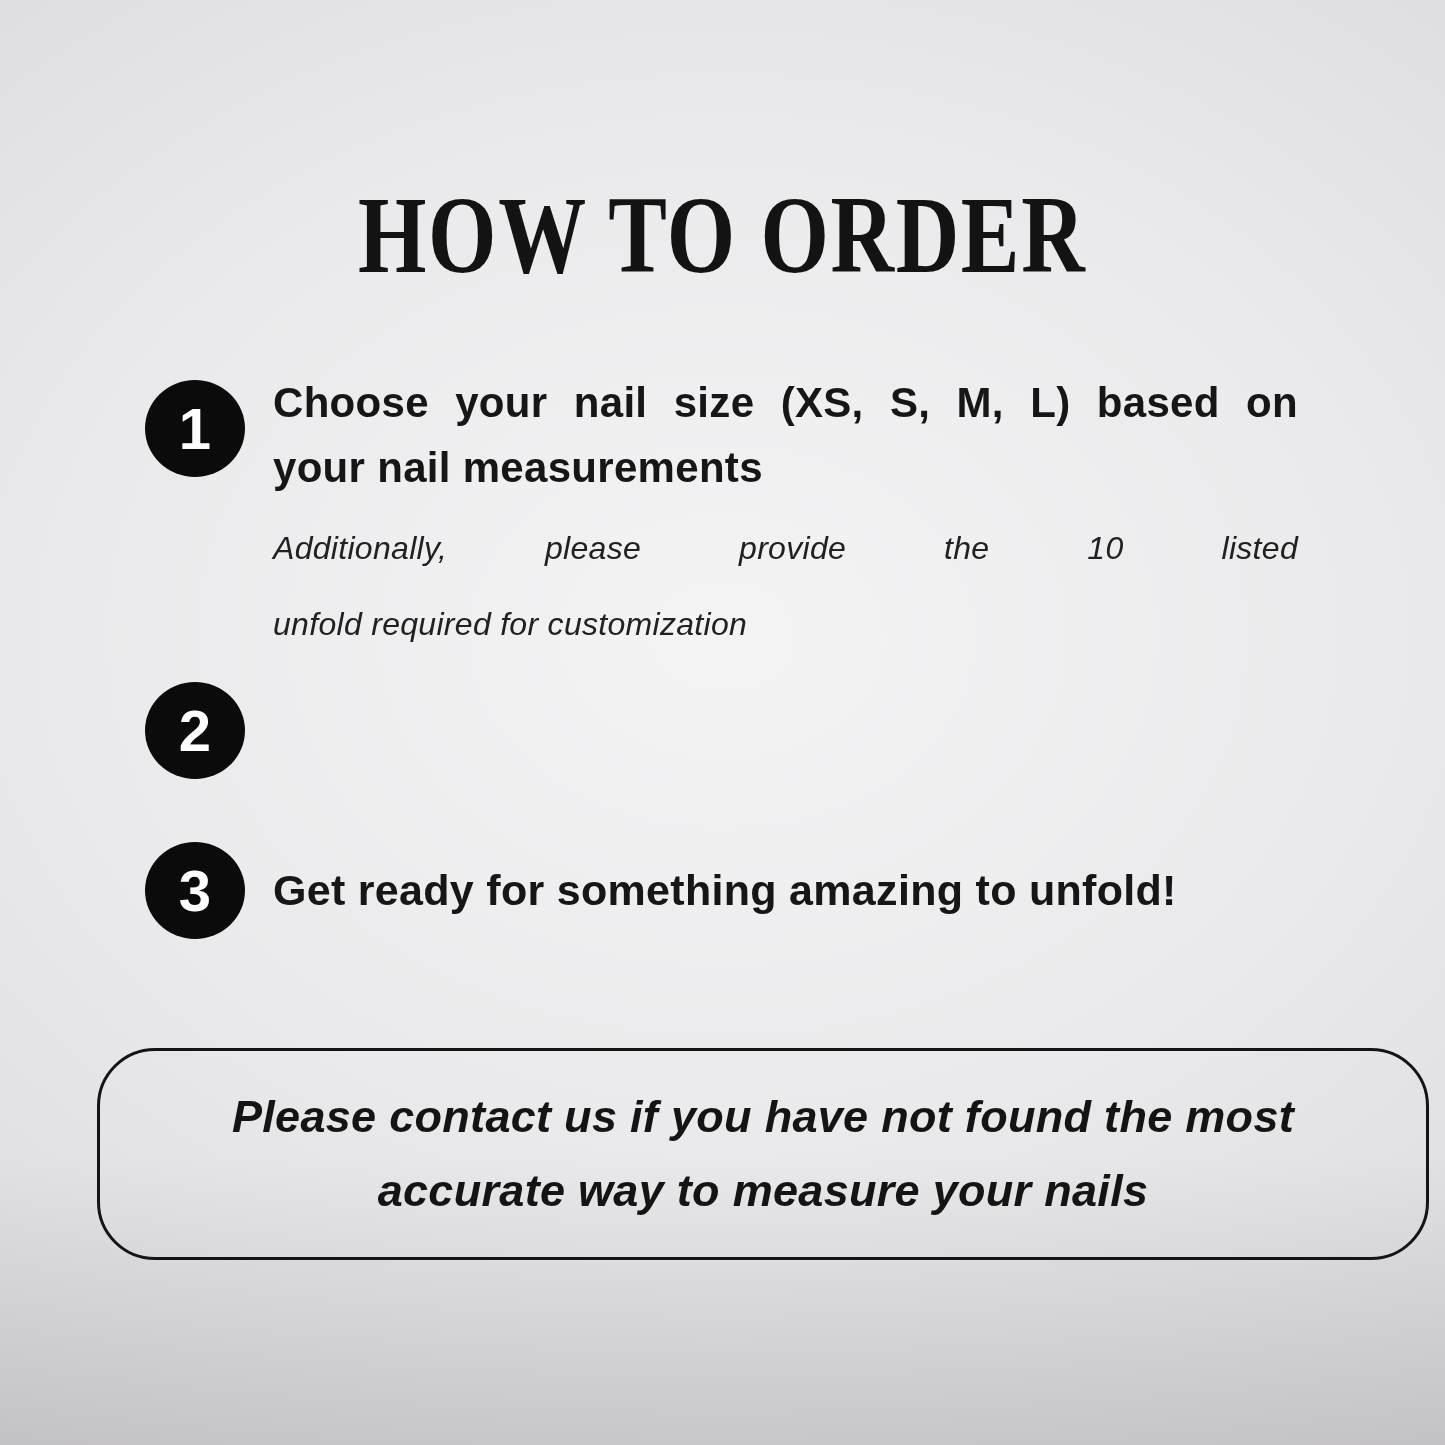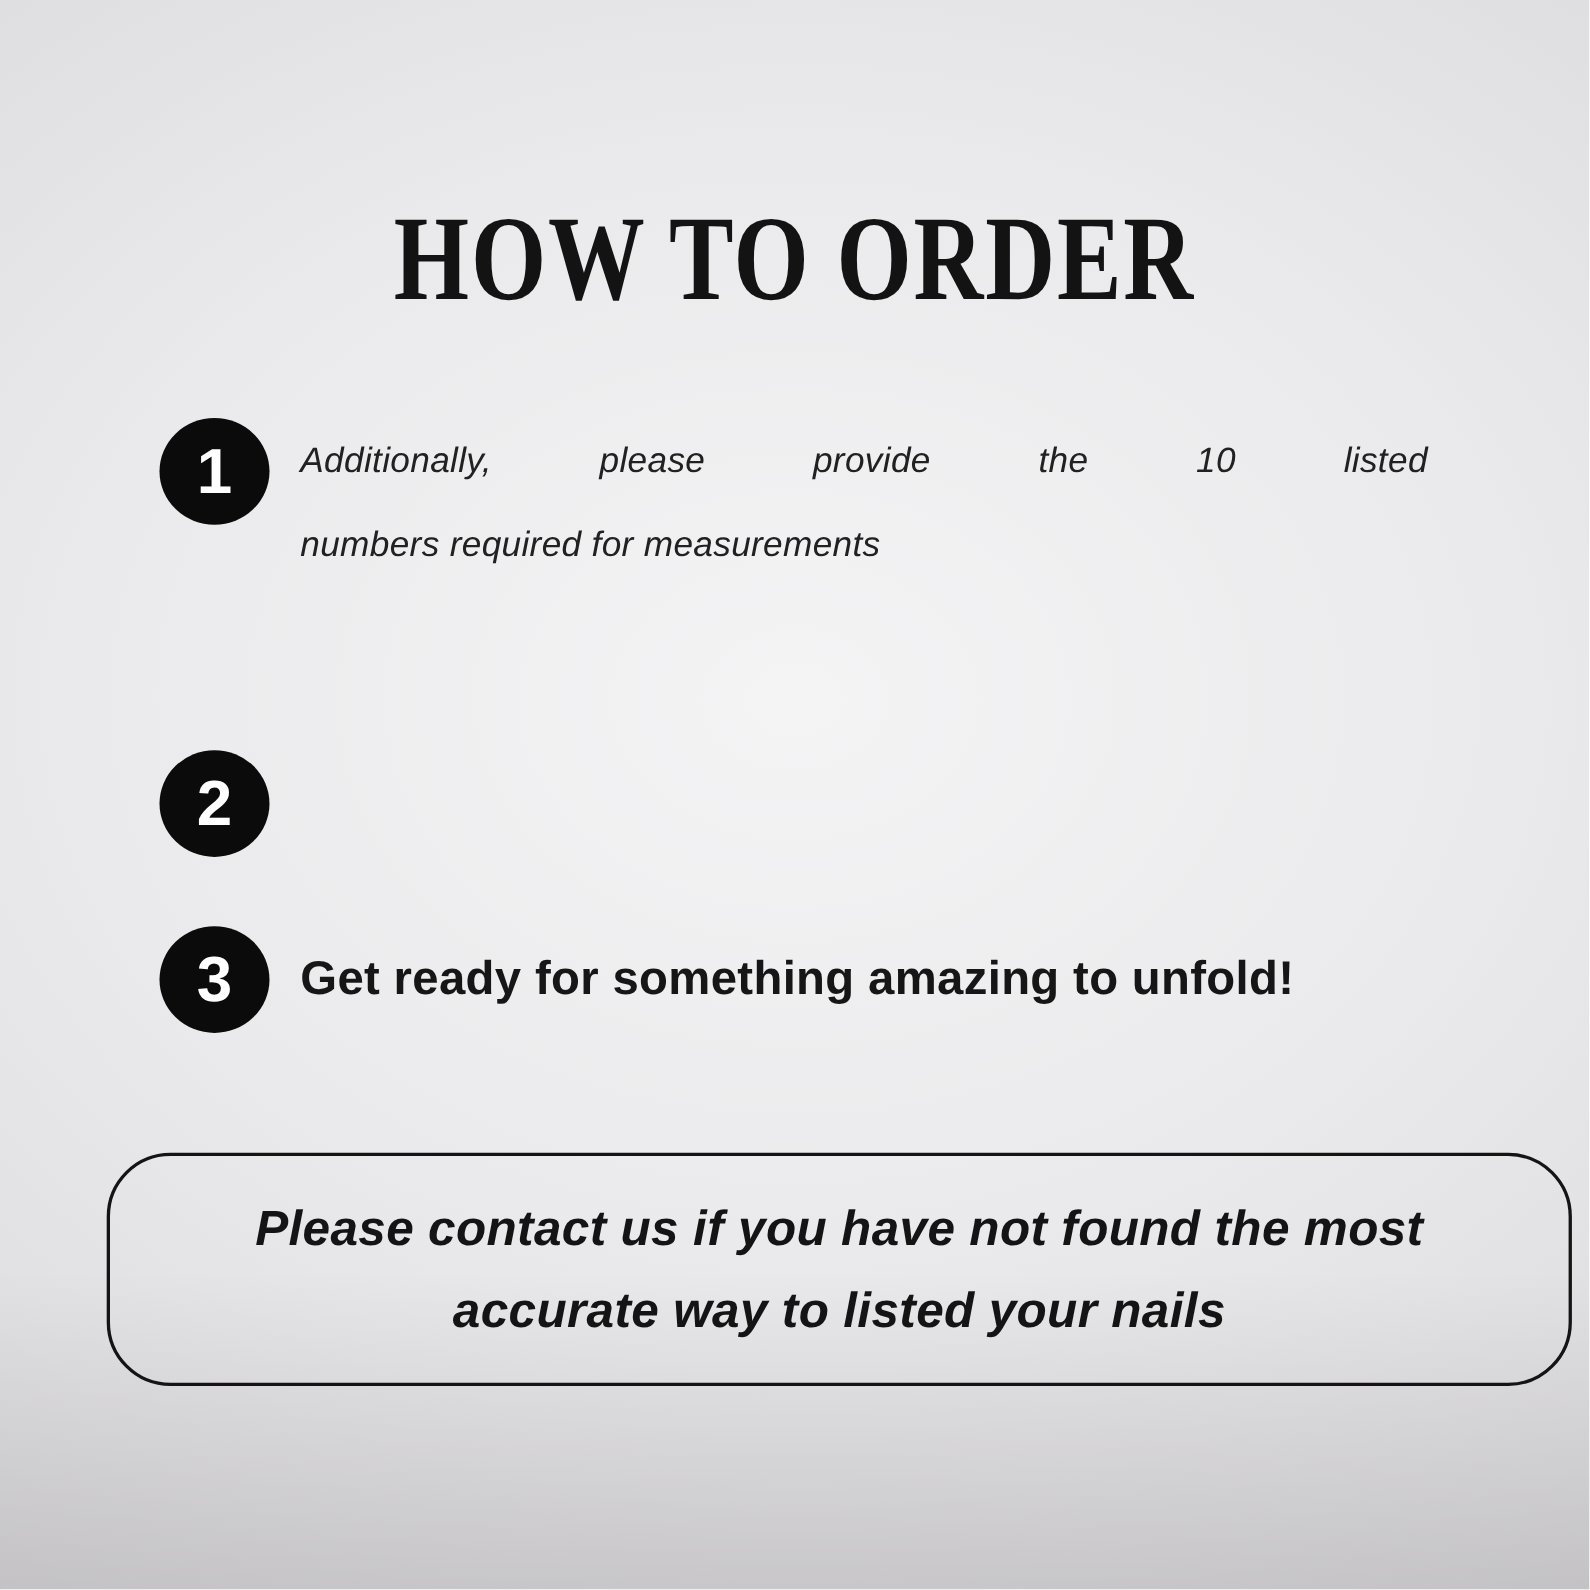--- a/index.html
+++ b/index.html
@@ -113,38 +113,42 @@
 
   <div class="title-row">
     <span class="title-text">HOW TO ORDER</span>
   </div>
 
   <section class="step step-1">
     <div class="badge">
       <span class="num">1</span>
     </div>
     <div class="step-body">
+      <p class="step-title">
+        <span class="jline">Choose your nail size (XS, S, M, L) based on</span>
+        <span class="lline">your nail measurements</span>
+      </p>
       <p class="step-note">
         <span class="jline">Additionally, please provide the 10 listed</span>
-        <span class="lline">numbers required for measurements</span>
+        <span class="lline">unfold required for customization</span>
       </p>
     </div>
   </section>
 
   <section class="step step-2">
     <div class="badge">
       <span class="num">2</span>
     </div>
   </section>
 
   <section class="step step-3">
     <div class="badge">
       <span class="num">3</span>
     </div>
     <div class="step-single">Get ready for something amazing to unfold!</div>
   </section>
 
   <div class="contact-box">
     <span class="box-line">Please contact us if you have not found the most</span>
-    <span class="box-line">accurate way to listed your nails</span>
+    <span class="box-line">accurate way to measure your nails</span>
   </div>
 
 </div>
 
 </body></html>

